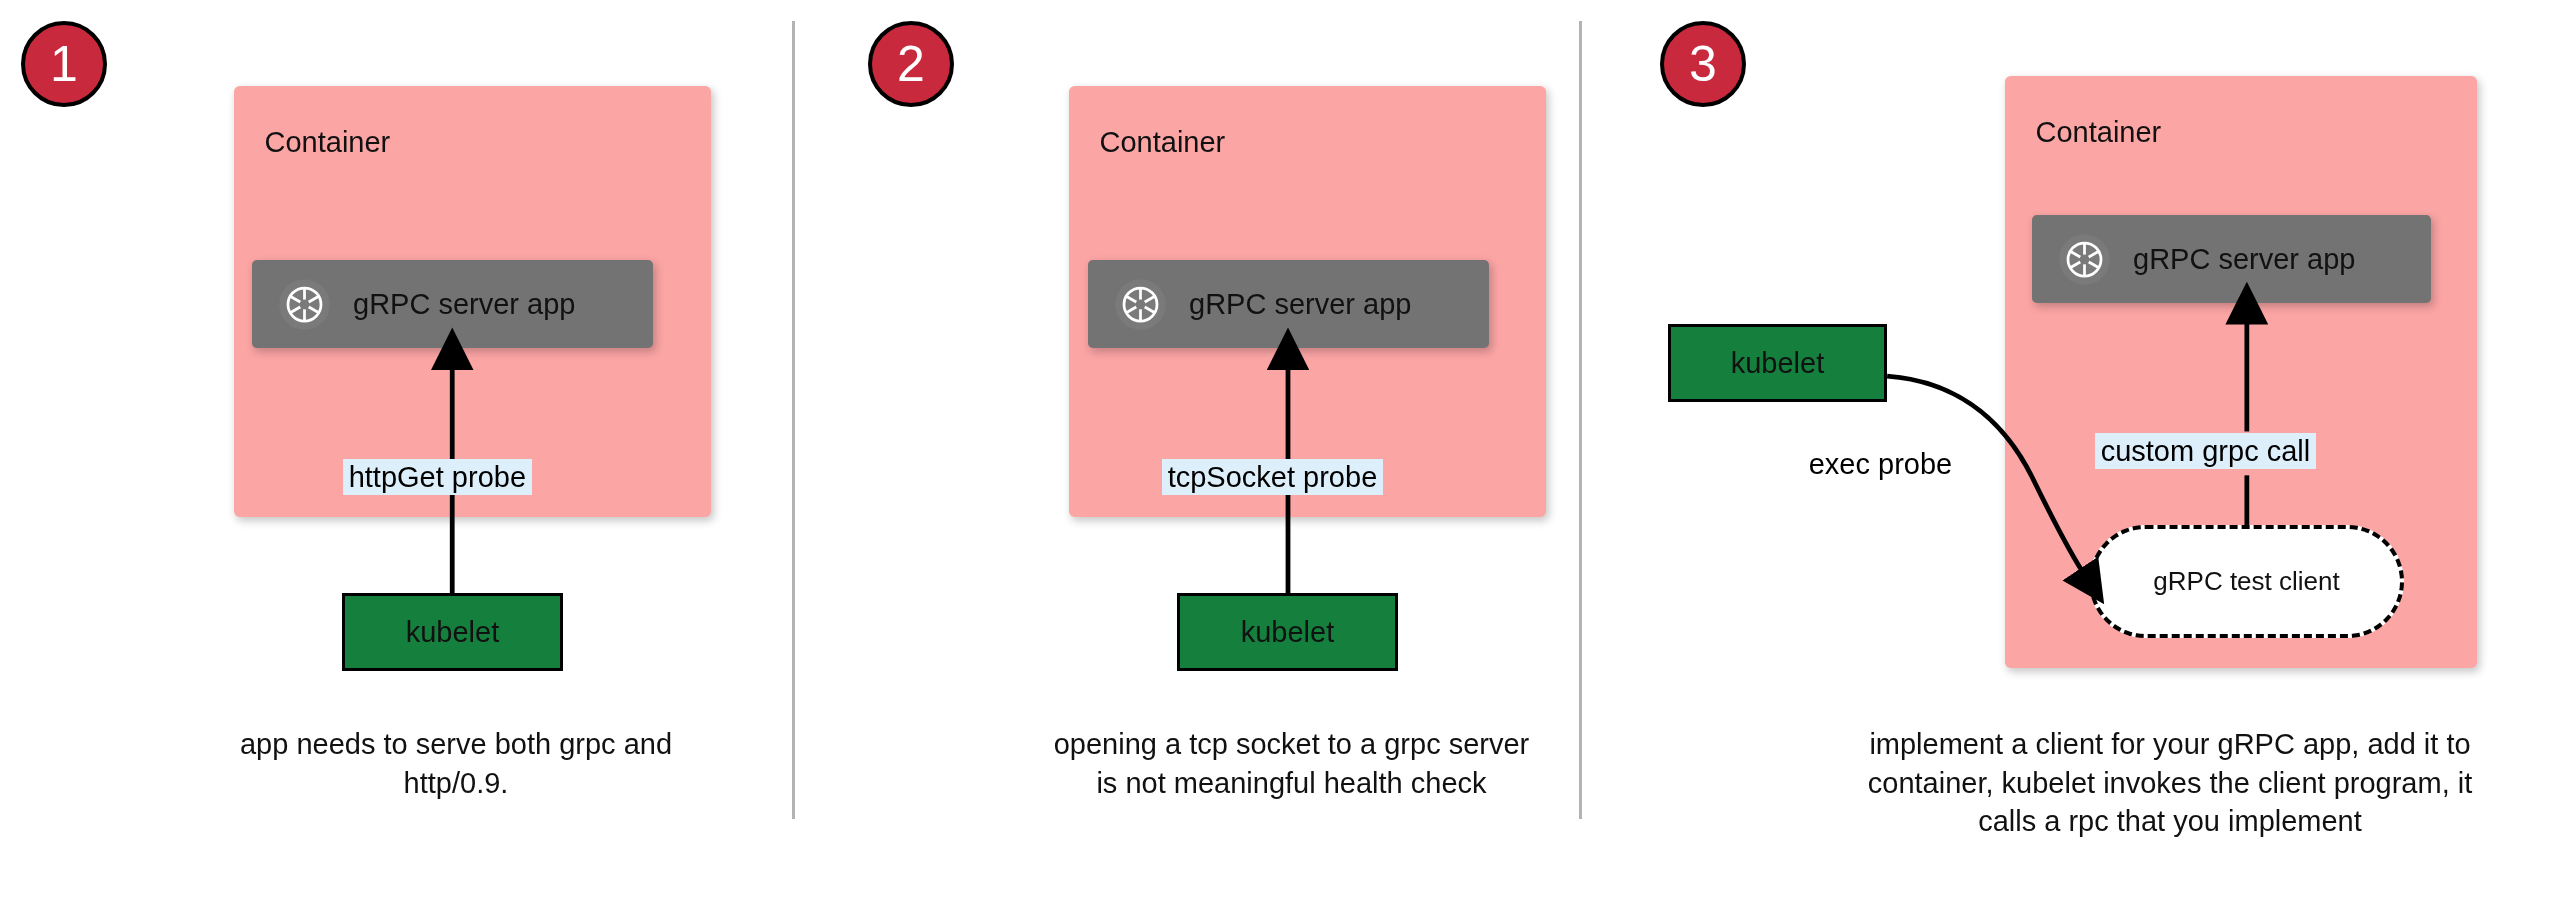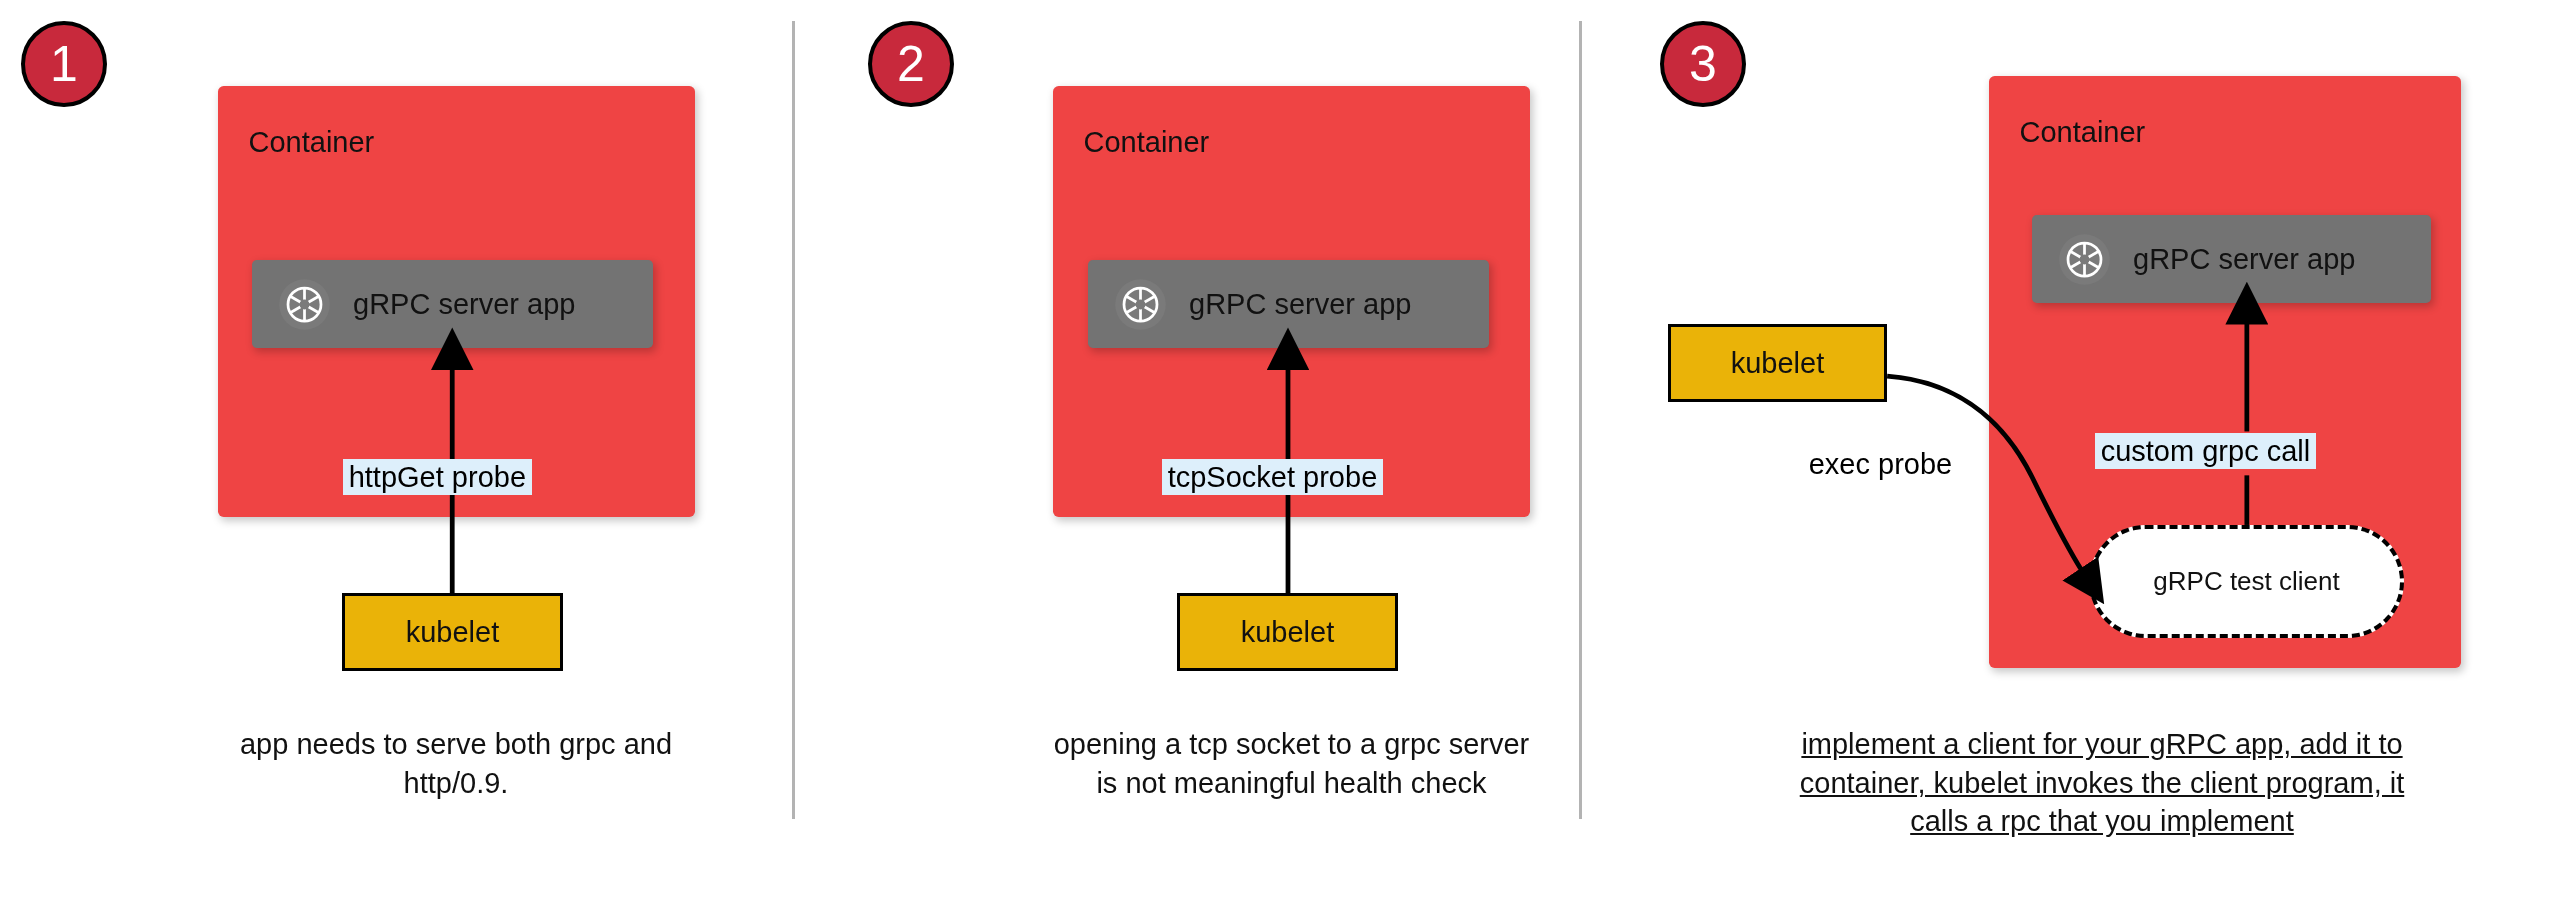--- a/index.html
+++ b/index.html
@@ -44,23 +44,24 @@
     justify-content: center;
     color: #ffffff;
     font-size: 50px;
     line-height: 1;
     font-weight: 400;
   }
 
   
   .container-box {
     position: absolute;
-    background: #ef4444;
+    background: #fca5a5;
     border-radius: 5.7px;
     box-shadow: 2.9px 3.8px 8.6px rgba(0,0,0,0.22);
+    margin-left: 16px;
   }
   .container-label {
     position: absolute;
     left: 30.5px;
     top: 40px;
     font-size: 29px;
     color: #111111;
     white-space: nowrap;
   }
 
@@ -80,21 +81,21 @@
     white-space: nowrap;
   }
   .grpc-icon {
     flex: 0 0 auto;
     display: block;
   }
 
   
   .kubelet-box {
     position: absolute;
-    background: #eab308;
+    background: #15803d;
     border: 3.8px solid #000000;
     box-sizing: border-box;
     display: flex;
     align-items: center;
     justify-content: center;
   }
   .kubelet-label {
     font-size: 29px;
     color: #111111;
     white-space: nowrap;
@@ -330,16 +331,16 @@
   <div class="probe-label" style="left:1803px; top:450px;">
     <span class="label-chip-white">
       <span class="bold">exec</span><span> probe</span>
     </span>
   </div>
 
   <div class="probe-label" style="left:2095px; top:437px;">
     <span class="label-chip">custom grpc call</span>
   </div>
 
-  <div class="caption" style="left:1773px; top:725px; width:658px;text-decoration:underline;">implement a client for your gRPC app, add it to container, kubelet invokes the client program, it calls a rpc that you implement</div>
+  <div class="caption" style="left:1841px; top:725px; width:658px;">implement a client for your gRPC app, add it to container, kubelet invokes the client program, it calls a rpc that you implement</div>
 
 </div>
 
 
 </body></html>

